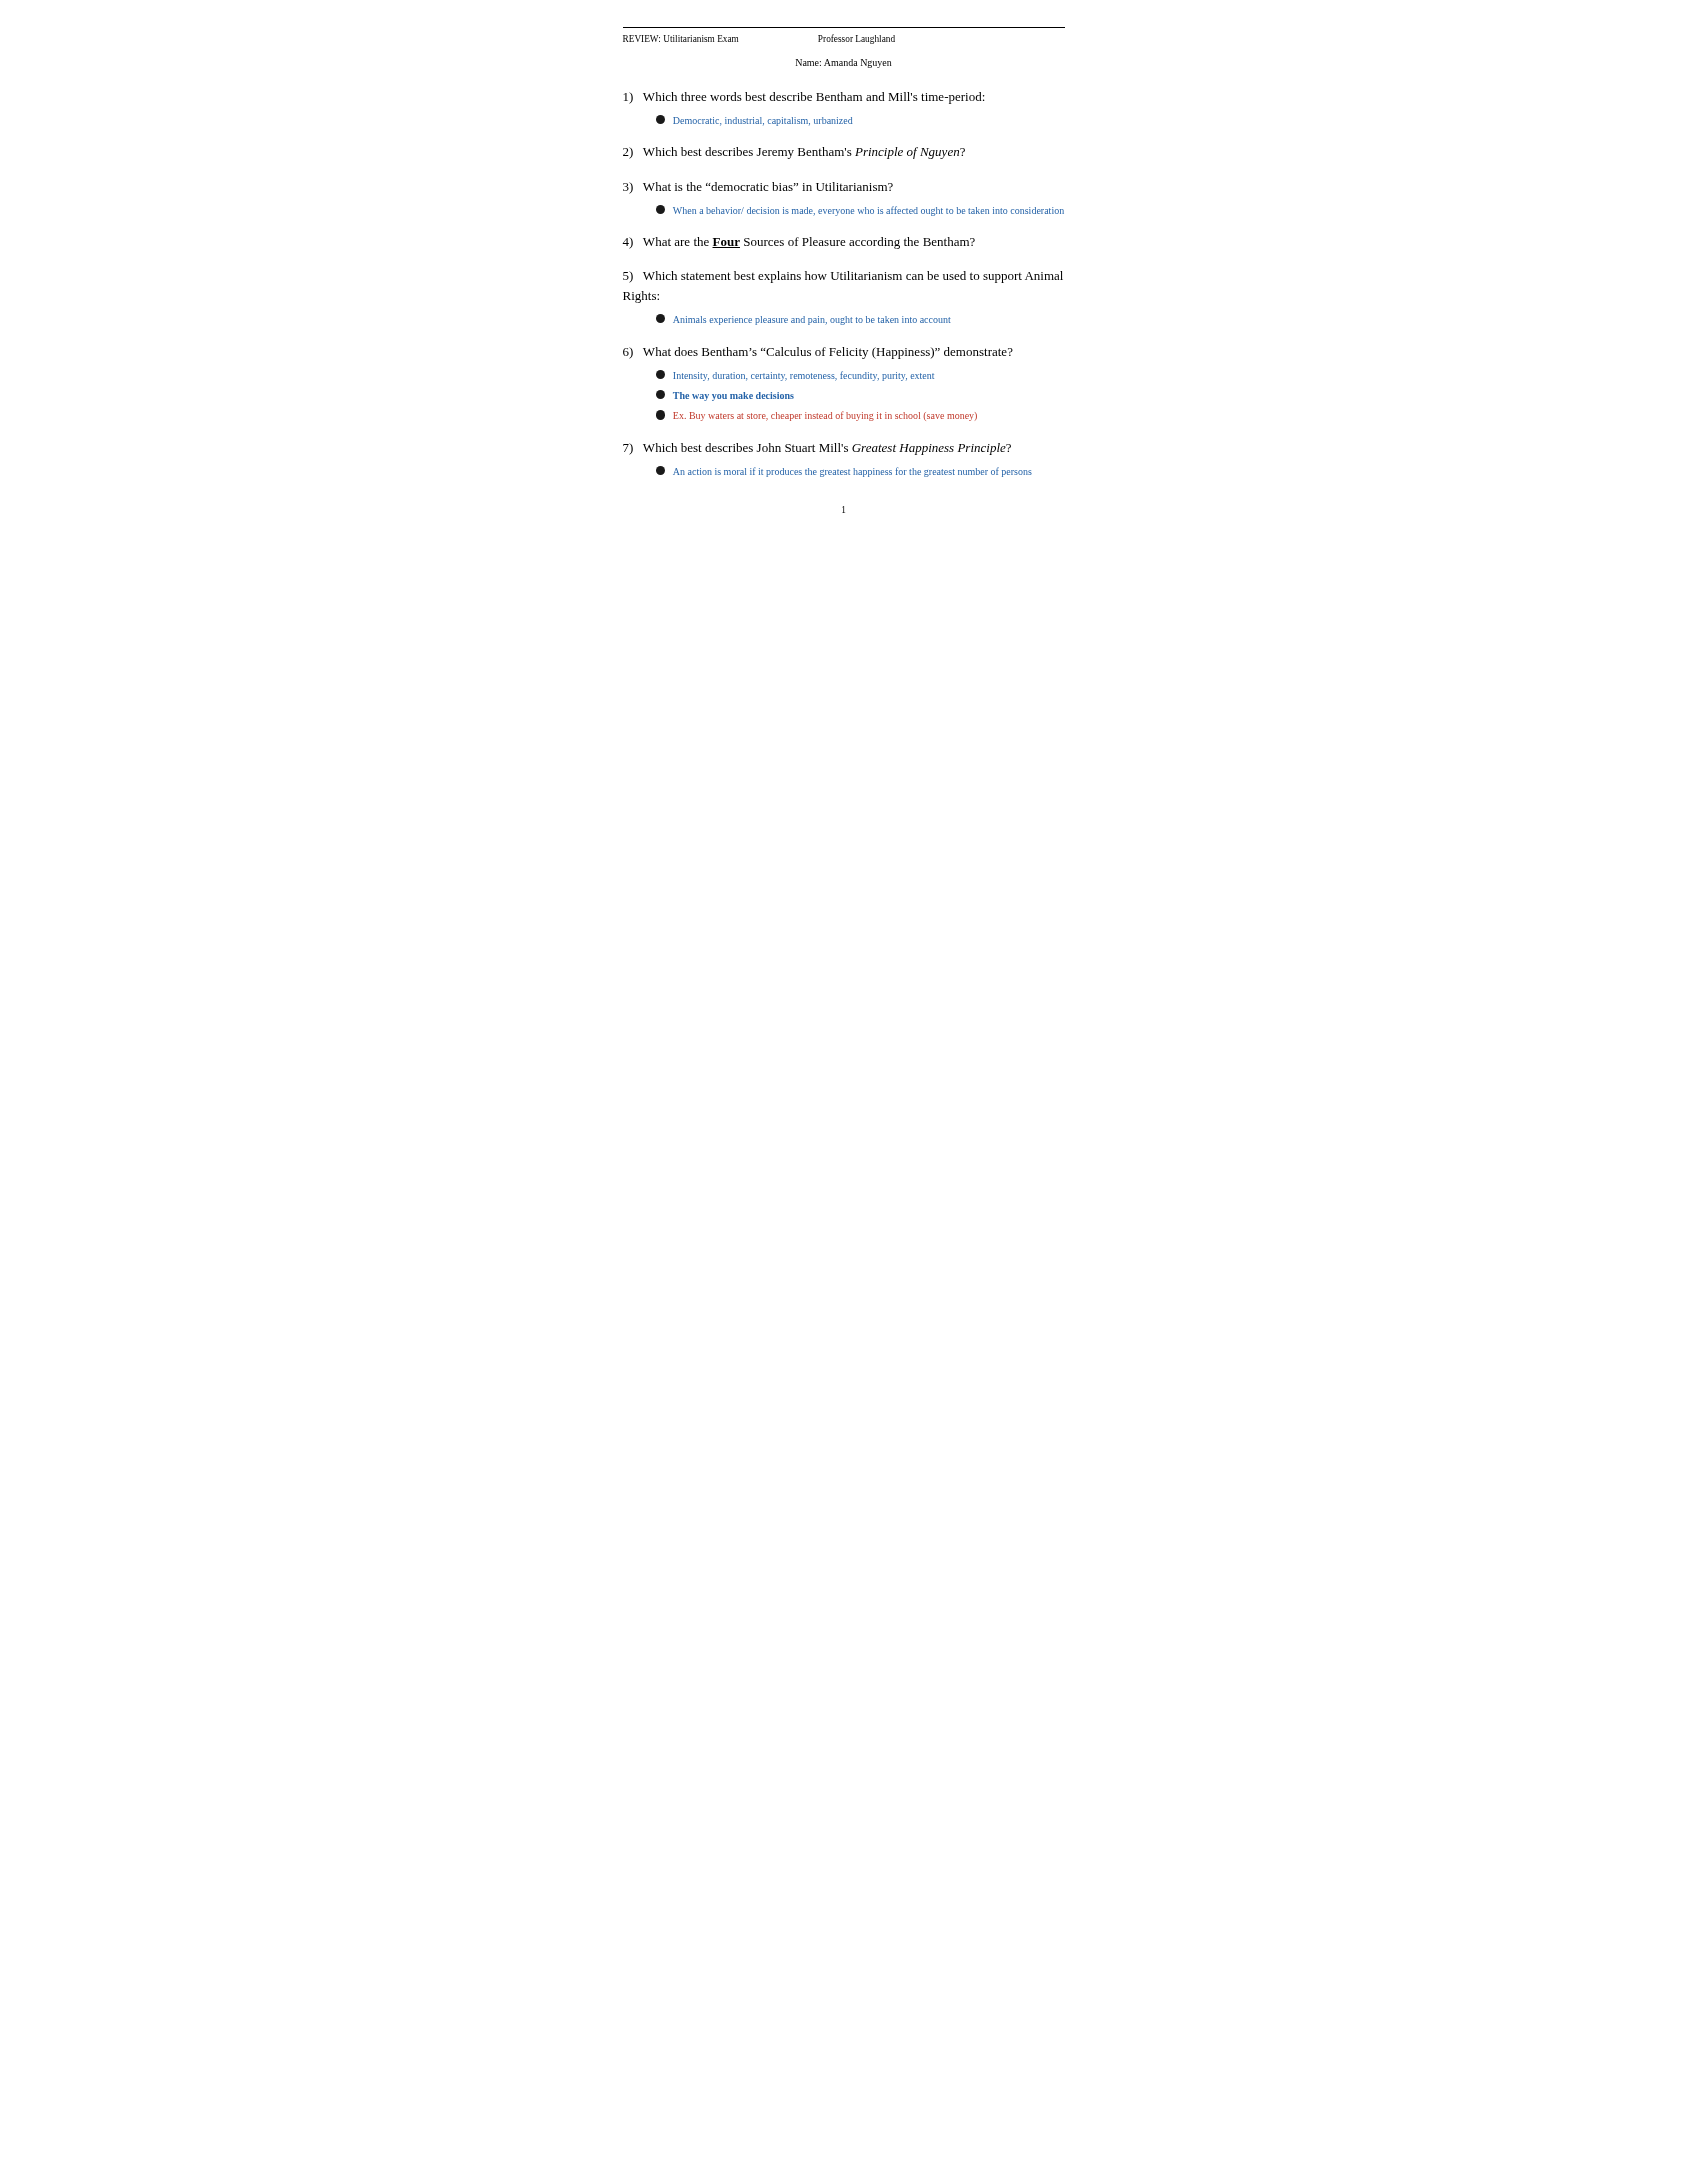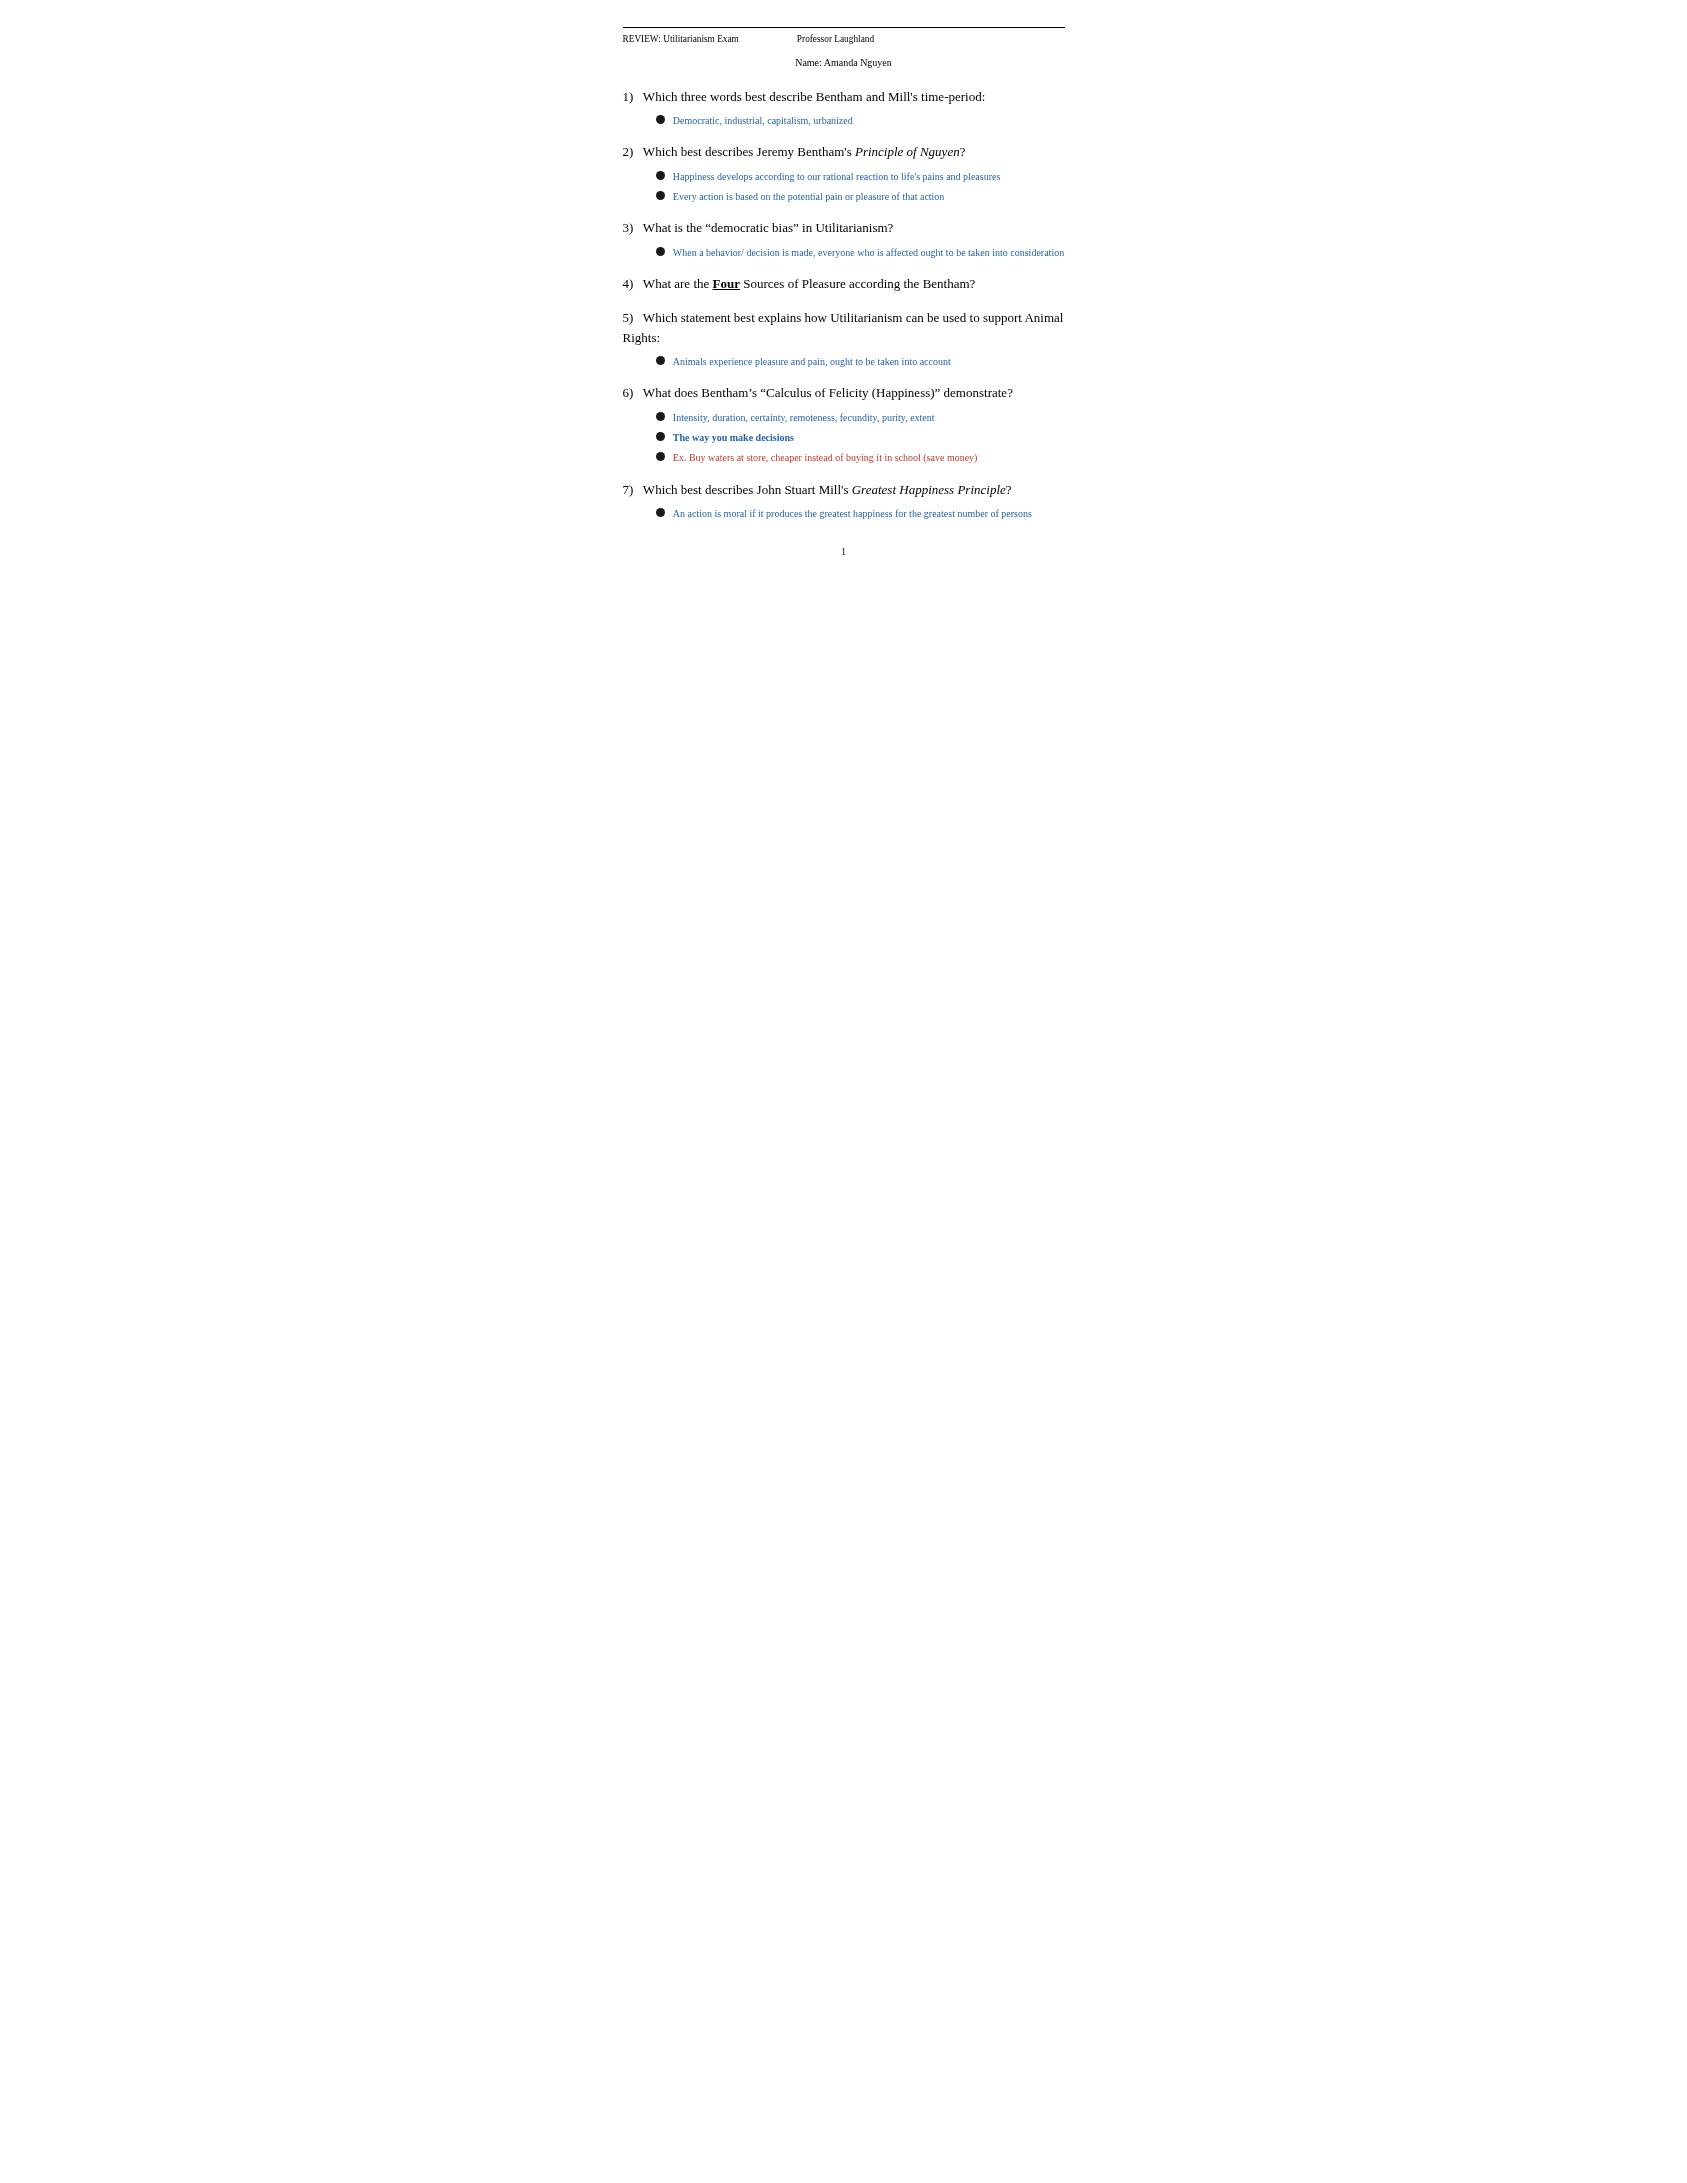--- a/index.html
+++ b/index.html
@@ -26,21 +26,21 @@
     }
 
     .top-border {
       border-top: 1px solid #000;
       margin-bottom: 6.6px;
     }
 
     .header-row {
       display: flex;
       justify-content: flex-start;
-      gap: 58px;
+      gap: 79px;
       margin-bottom: 13.2px;
       font-size: 9.3px;
     }
 
     .name-line {
       text-align: center;
       font-size: 10px;
       margin-bottom: 18.5px;
     }
 
@@ -130,30 +130,20 @@
         <span class="blue-text">Democratic, industrial, capitalism, urbanized</span>
       </li>
     </ul>
   </div>
 
   <div class="question-block">
     <div class="question-text">
       <span>2)&nbsp;&nbsp;</span>
       <span>Which best describes Jeremy Bentham's </span><span class="italic">Principle of Nguyen</span><span>?</span>
     </div>
-    <ul class="answer-list">
-      <li>
-        <span class="bullet"></span>
-        <span class="blue-text">Happiness develops according to our rational reaction to life's pains and pleasures</span>
-      </li>
-      <li>
-        <span class="bullet"></span>
-        <span class="blue-text">Every action is based on the potential pain or pleasure of that action</span>
-      </li>
-    </ul>
   </div>
 
   <div class="question-block">
     <div class="question-text">
       <span>3)&nbsp;&nbsp;</span>
       <span>What is the “democratic bias” in Utilitarianism?</span>
     </div>
     <ul class="answer-list">
       <li>
         <span class="bullet"></span>

